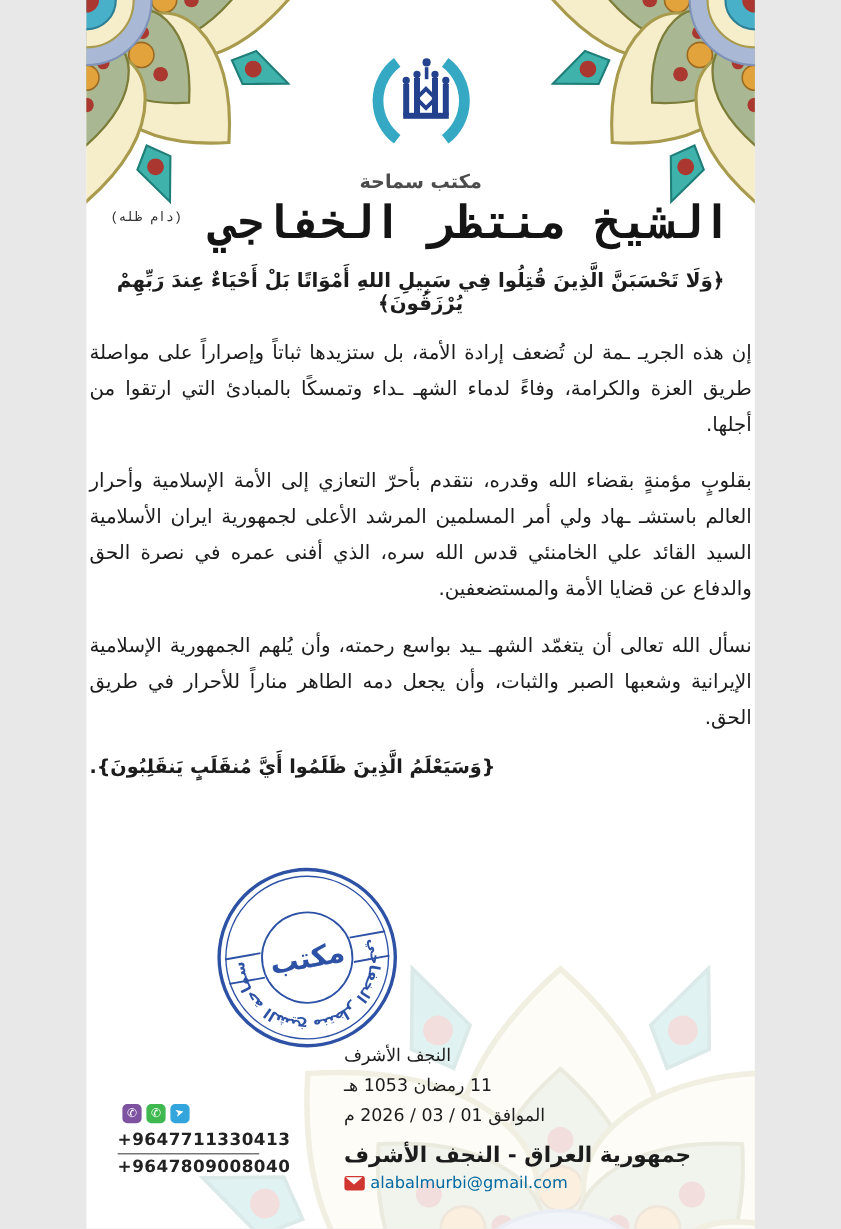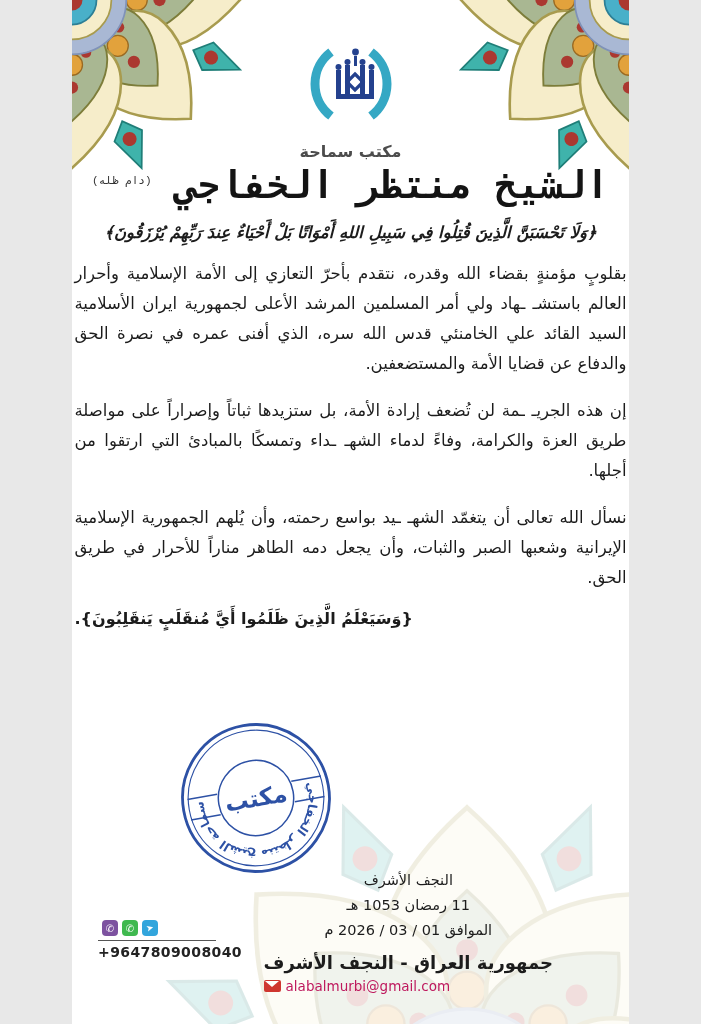--- a/index.html
+++ b/index.html
@@ -22,38 +22,38 @@
     direction:rtl;
   }
   .title-name{
     margin:2px 0 0 0; font-size:38px; font-weight:700; color:#141414;
     direction:rtl; letter-spacing:0;font-family:Liberation Mono, monospace;
   }
   .honorific{font-size:11px; font-weight:400; color:#333; vertical-align:super;}
   
   .letter{width:552px; margin:0 auto; direction:rtl;}
   .bismillah{margin-top:26px; text-align:center; font-size:16px; font-weight:700;}
-  .verse-top{margin-top:14px; text-align:center; font-size:16.5px; font-weight:700;font-style:italic;}
+  .verse-top{margin-top:14px; text-align:center; font-size:16.5px; font-weight:700;}
   .para{
     margin:17px 0 0 0; font-size:16.5px; line-height:1.82;
     text-align:justify; text-align-last:right;
   }
   .verse-bottom{margin-top:16px; text-align:left; font-size:16px; font-weight:700;}
   
   .stamp{position:absolute; left:104px; top:718px; z-index:2; transform:rotate(-10deg);}
   
   .footer-right{
-    position:absolute; right:76px; top:872px; z-index:3;
-    direction:rtl; text-align:center;
+    position:absolute; right:53px; top:872px; z-index:3;
+    direction:rtl; text-align:left;
   }
   .footer-right .place{font-size:14.5px; margin-bottom:9px;}
   .footer-right .hijri{font-size:14.5px; margin-bottom:9px;}
   .footer-right .greg{font-size:14.5px; margin-bottom:14px;}
   .footer-right .country{font-size:18px; font-weight:700; margin-bottom:5px;}
-  .email-line{direction:ltr; display:flex; align-items:center; gap:5px; justify-content:flex-start; font-size:13.5px; color:#be185d;}
+  .email-line{direction:ltr; display:flex; align-items:center; gap:5px; justify-content:flex-start; font-size:13.5px; color:#0369a1;}
   .env{width:17px; height:12px; background:#cf3630; border-radius:2px; position:relative; flex:0 0 auto;}
   .env::after{content:''; position:absolute; left:1.5px; top:1px;
     border-left:7px solid transparent; border-right:7px solid transparent; border-top:6px solid #fff;}
   .footer-left{position:absolute; left:26px; top:920px; z-index:3;}
   .msg-icons{display:flex; gap:4px; margin-left:4px; margin-bottom:4px;}
   .badge{width:16px; height:16px; border-radius:4px; color:#fff; font-size:10px;
     display:flex; align-items:center; justify-content:center;}
   .badge-viber{background:#7d52a0;}
   .badge-whatsapp{background:#3fb94f;}
   .badge-telegram{background:#32a5dc;}
@@ -138,22 +138,22 @@
         <path d="M56,34 L64,42 L56,50 L48,42 Z" fill="none" stroke="#24418e" stroke-width="3.2"></path>
       </svg>
       <div class="office-line">مكتب سماحة</div>
       <h1 class="title-name"><span>الشيخ منتظر الخفاجي</span>
         <span class="honorific">(دام ظله)</span>
       </h1>
     </div>
 
     <div class="letter">
       <div class="verse-top">﴿وَلَا تَحْسَبَنَّ الَّذِينَ قُتِلُوا فِي سَبِيلِ اللهِ أَمْوَاتًا بَلْ أَحْيَاءٌ عِندَ رَبِّهِمْ يُرْزَقُونَ﴾</div>
+      <p class="para">إن هذه الجريـ ـمة لن تُضعف إرادة الأمة، بل ستزيدها ثباتاً وإصراراً على مواصلة طريق العزة والكرامة، وفاءً لدماء الشهـ ـداء وتمسكًا بالمبادئ التي ارتقوا من أجلها.</p>
       <p class="para">بقلوبٍ مؤمنةٍ بقضاء الله وقدره، نتقدم بأحرّ التعازي إلى الأمة الإسلامية وأحرار العالم باستشـ ـهاد ولي أمر المسلمين المرشد الأعلى لجمهورية ايران الأسلامية السيد القائد علي الخامنئي قدس الله سره، الذي أفنى عمره في نصرة الحق والدفاع عن قضايا الأمة والمستضعفين.</p>
-      <p class="para">إن هذه الجريـ ـمة لن تُضعف إرادة الأمة، بل ستزيدها ثباتاً وإصراراً على مواصلة طريق العزة والكرامة، وفاءً لدماء الشهـ ـداء وتمسكًا بالمبادئ التي ارتقوا من أجلها.</p>
       <p class="para">نسأل الله تعالى أن يتغمّد الشهـ ـيد بواسع رحمته، وأن يُلهم الجمهورية الإسلامية الإيرانية وشعبها الصبر والثبات، وأن يجعل دمه الطاهر مناراً للأحرار في طريق الحق.</p>
       <div class="verse-bottom">{وَسَيَعْلَمُ الَّذِينَ ظَلَمُوا أَيَّ مُنقَلَبٍ يَنقَلِبُونَ}.</div>
     </div>
   </div>
 
   <svg class="stamp" width="160" height="160" viewBox="-85 -85 170 170">
     <circle r="78" fill="none" stroke="#2d51a5" stroke-width="3"></circle>
     <circle r="72" fill="none" stroke="#2d51a5" stroke-width="1.2"></circle>
     <circle r="40" fill="none" stroke="#2d51a5" stroke-width="1.6"></circle>
     <line x1="-72" y1="-11" x2="-40" y2="-11" stroke="#2d51a5" stroke-width="1.6"></line>
@@ -179,17 +179,18 @@
   </div>
 
   <div class="footer-left">
     <div class="msg-icons">
       <span class="badge badge-viber">✆</span>
       <span class="badge badge-whatsapp">✆</span>
       <span class="badge badge-telegram">
           <span>➤</span>
         </span>
     </div>
+    <div class="phone">+9647711330413</div>
     <hr class="phone-sep">
     <div class="phone">+9647809008040</div>
   </div>
 
 </div>
 
 </body></html>

